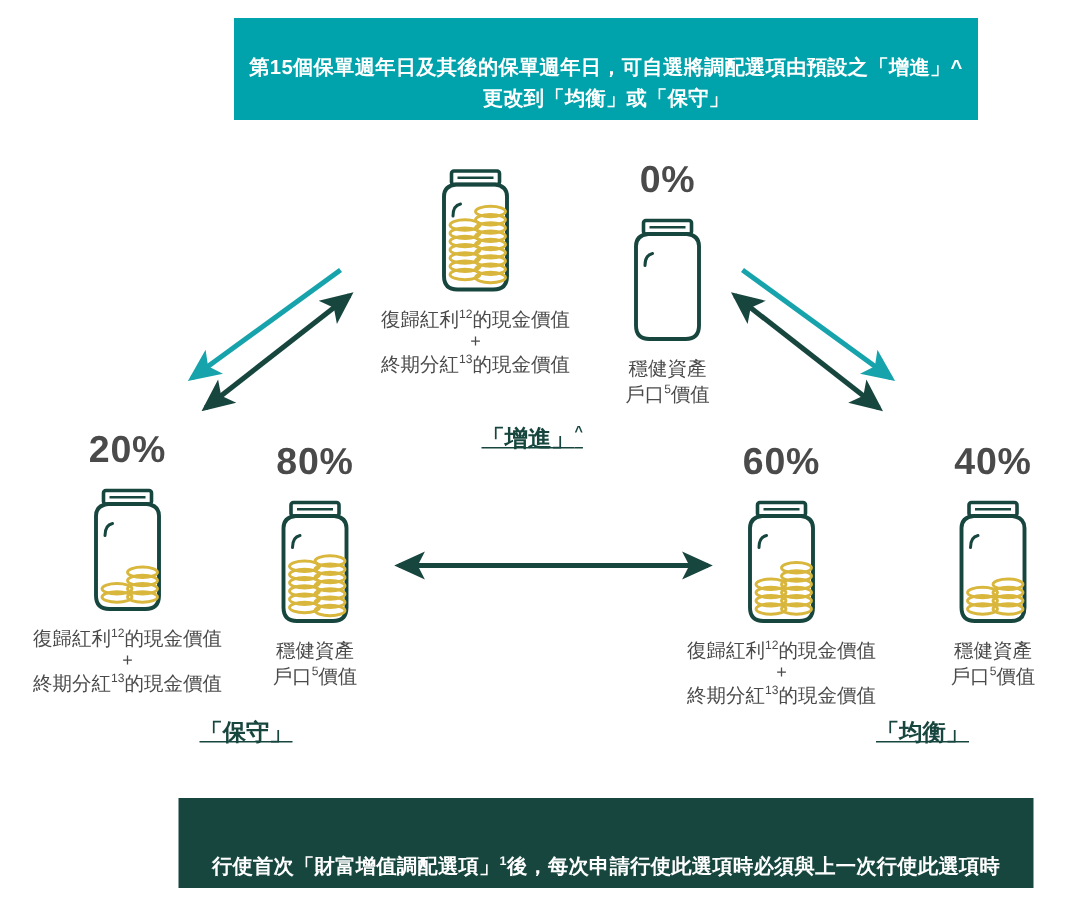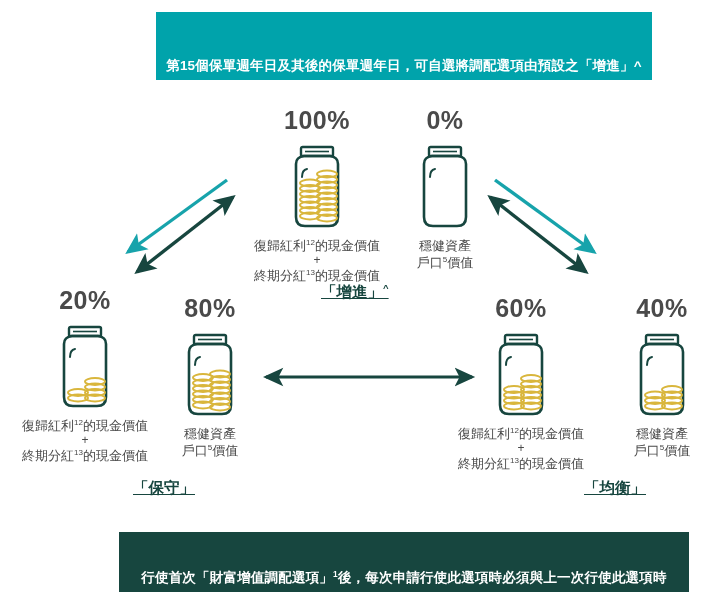--- a/index.html
+++ b/index.html
@@ -116,20 +116,21 @@
     pointer-events: none;
   }
 </style>
 </head>
 <body>
 
 <div class="stage">
 
   <div class="banner banner-top">
     <span class="line">第15個保單週年日及其後的保單週年日，可自選將調配選項由預設之「增進」^</span>
+    <span class="line">更改到「均衡」或「保守」</span>
   </div>
 
   <svg class="arrows" viewBox="0 0 720 608">
     <defs>
       <marker id="ah-teal" markerWidth="7" markerHeight="7" refX="5.4" refY="3.2" orient="auto">
         <path d="M0,0.3 L6.4,3.2 L0,6.1 L1.5,3.2 Z" fill="#17a3ab"></path>
       </marker>
       <marker id="ah-dark" markerWidth="7" markerHeight="7" refX="5.4" refY="3.2" orient="auto">
         <path d="M0,0.3 L6.4,3.2 L0,6.1 L1.5,3.2 Z" fill="#17463f"></path>
       </marker>
@@ -141,21 +142,20 @@
     <line x1="227" y1="180" x2="128" y2="252" stroke="#17a3ab" stroke-width="3.4" marker-end="url(#ah-teal)"></line>
     <line x1="137" y1="272" x2="233" y2="197" stroke="#17463f" stroke-width="3.4" marker-start="url(#ah-dark-start)" marker-end="url(#ah-dark)"></line>
 
     <line x1="495" y1="180" x2="594" y2="252" stroke="#17a3ab" stroke-width="3.4" marker-end="url(#ah-teal)"></line>
     <line x1="586" y1="272" x2="490" y2="197" stroke="#17463f" stroke-width="3.4" marker-start="url(#ah-dark-start)" marker-end="url(#ah-dark)"></line>
 
     <line x1="266" y1="377" x2="472" y2="377" stroke="#17463f" stroke-width="3.2" marker-start="url(#ah-dark-start)" marker-end="url(#ah-dark)"></line>
   </svg>
 
   <div class="jar-group" id="g-100">
-    <div class="pct">100%</div>
     <div class="jar-wrap">
       <svg width="66" height="84" viewBox="0 0 66 84">
         <rect x="17" y="2" width="32" height="9" rx="1.6" fill="none" stroke="#17463f" stroke-width="2.4"></rect>
         <line x1="21" y1="6.5" x2="45" y2="6.5" stroke="#17463f" stroke-width="1.6"></line>
         <path d="M12 19 q0 -7 8 -8 h26 q8 1 8 8 v53 q0 9 -9 9 h-24 q-9 0 -9 -9 z" fill="none" stroke="#17463f" stroke-width="2.6"></path>
         <path d="M18 32 q0 -7 5 -8" fill="none" stroke="#17463f" stroke-width="2" stroke-linecap="round"></path>
         <g fill="none" stroke="#d9b63c" stroke-width="1.9">
           <g>
             <ellipse cx="26" cy="71" rx="10" ry="3.5"></ellipse>
               <ellipse cx="26" cy="65.5" rx="10" ry="3.5"></ellipse>

